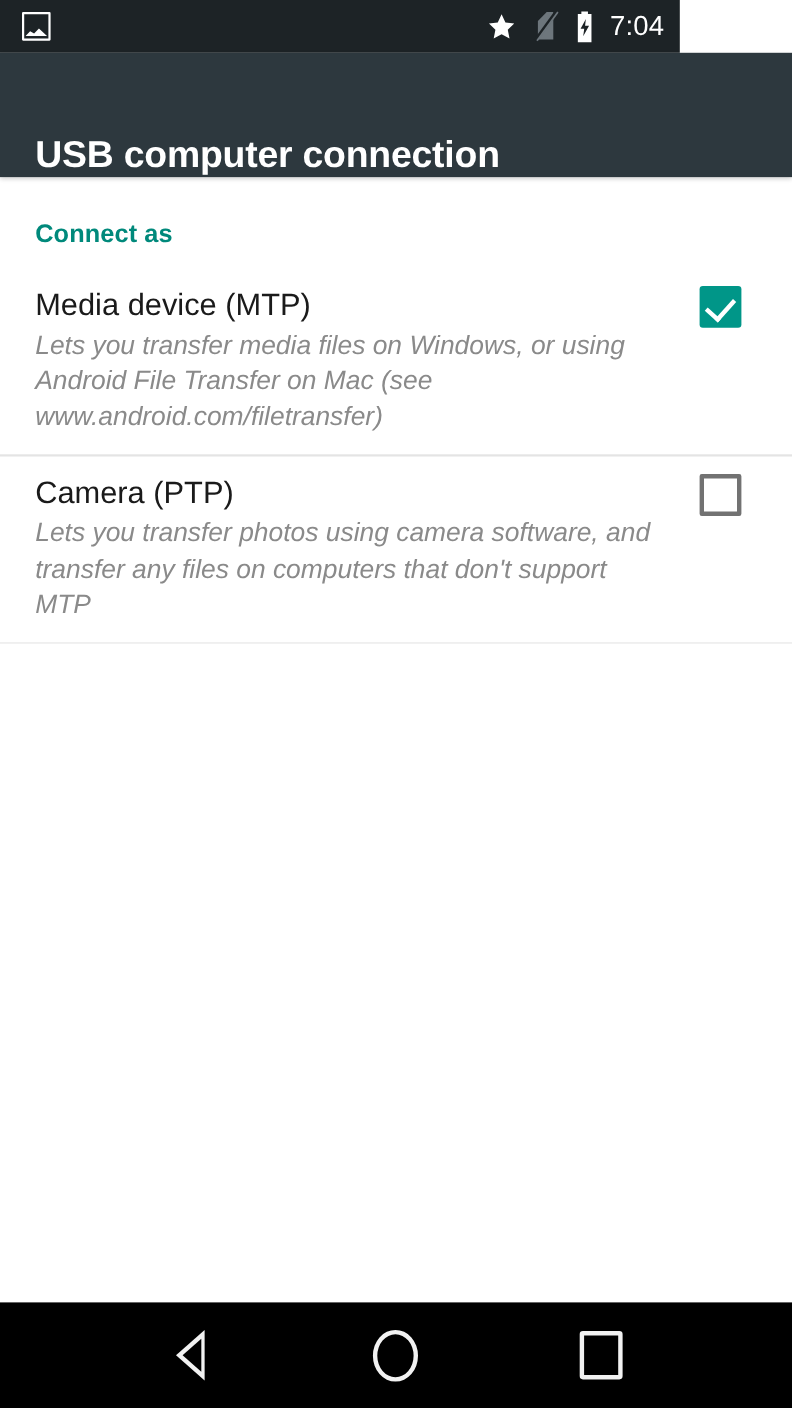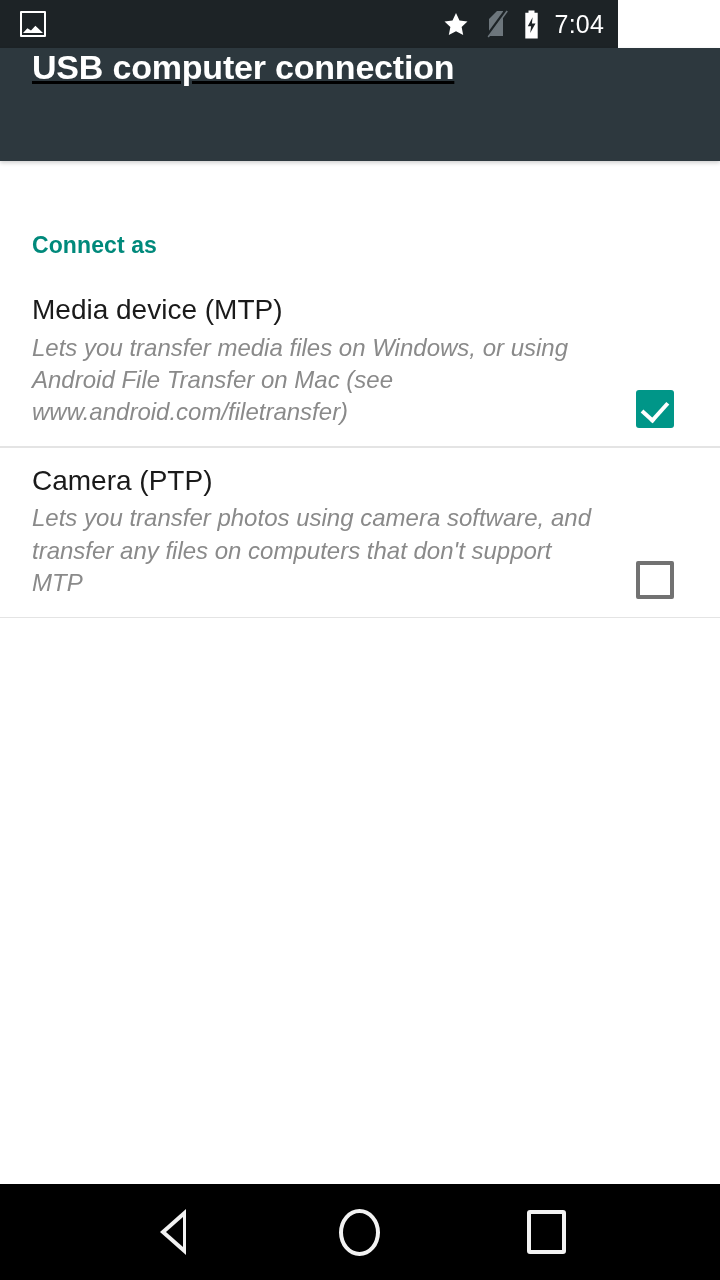--- a/index.html
+++ b/index.html
@@ -34,43 +34,41 @@
   .battery-icon { width:19px; height:29px; position:relative; }
   .clock {
     color:#ffffff; font-size:25px; font-weight:400;
     letter-spacing:0.2px; line-height:1;
   }
 
   
   .action-bar {
     position:absolute; top:48px; left:0; width:720px; height:113px;
     background:#2d383e;
-    display:flex; align-items:flex-start;
+    display:flex; align-items:flex-end;
     padding-left:32px;
     box-shadow:0 2px 4px rgba(0,0,0,0.18);
     z-index:2;
-    text-decoration:underline;
   }
   .action-title {
     color:#ffffff; font-size:34px; font-weight:700; letter-spacing:-0.2px;
   }
 
   
   .content {
     position:absolute; top:161px; left:0; width:720px; bottom:96px;
     background:#ffffff;
-    margin-top:33px;
   }
   .section-header {
     color:#00897b; font-size:23px; font-weight:700;
     padding:38px 0 0 32px; letter-spacing:0.1px;
   }
   .pref-list { margin-top:18px; }
   .pref-row {
-    display:flex; align-items:flex-end;
+    display:flex; align-items:flex-start;
     padding:16px 28px 18px 32px;
     min-height:150px;
   }
   .pref-text { flex:1; padding-right:18px; }
   .pref-title {
     color:#1a1a1a; font-size:28px; font-weight:400;
     line-height:1.24; margin-bottom:4px;
   }
   .pref-summary {
     color:#8a8a8a; font-size:24px; font-weight:400; line-height:1.34;font-style:italic;

